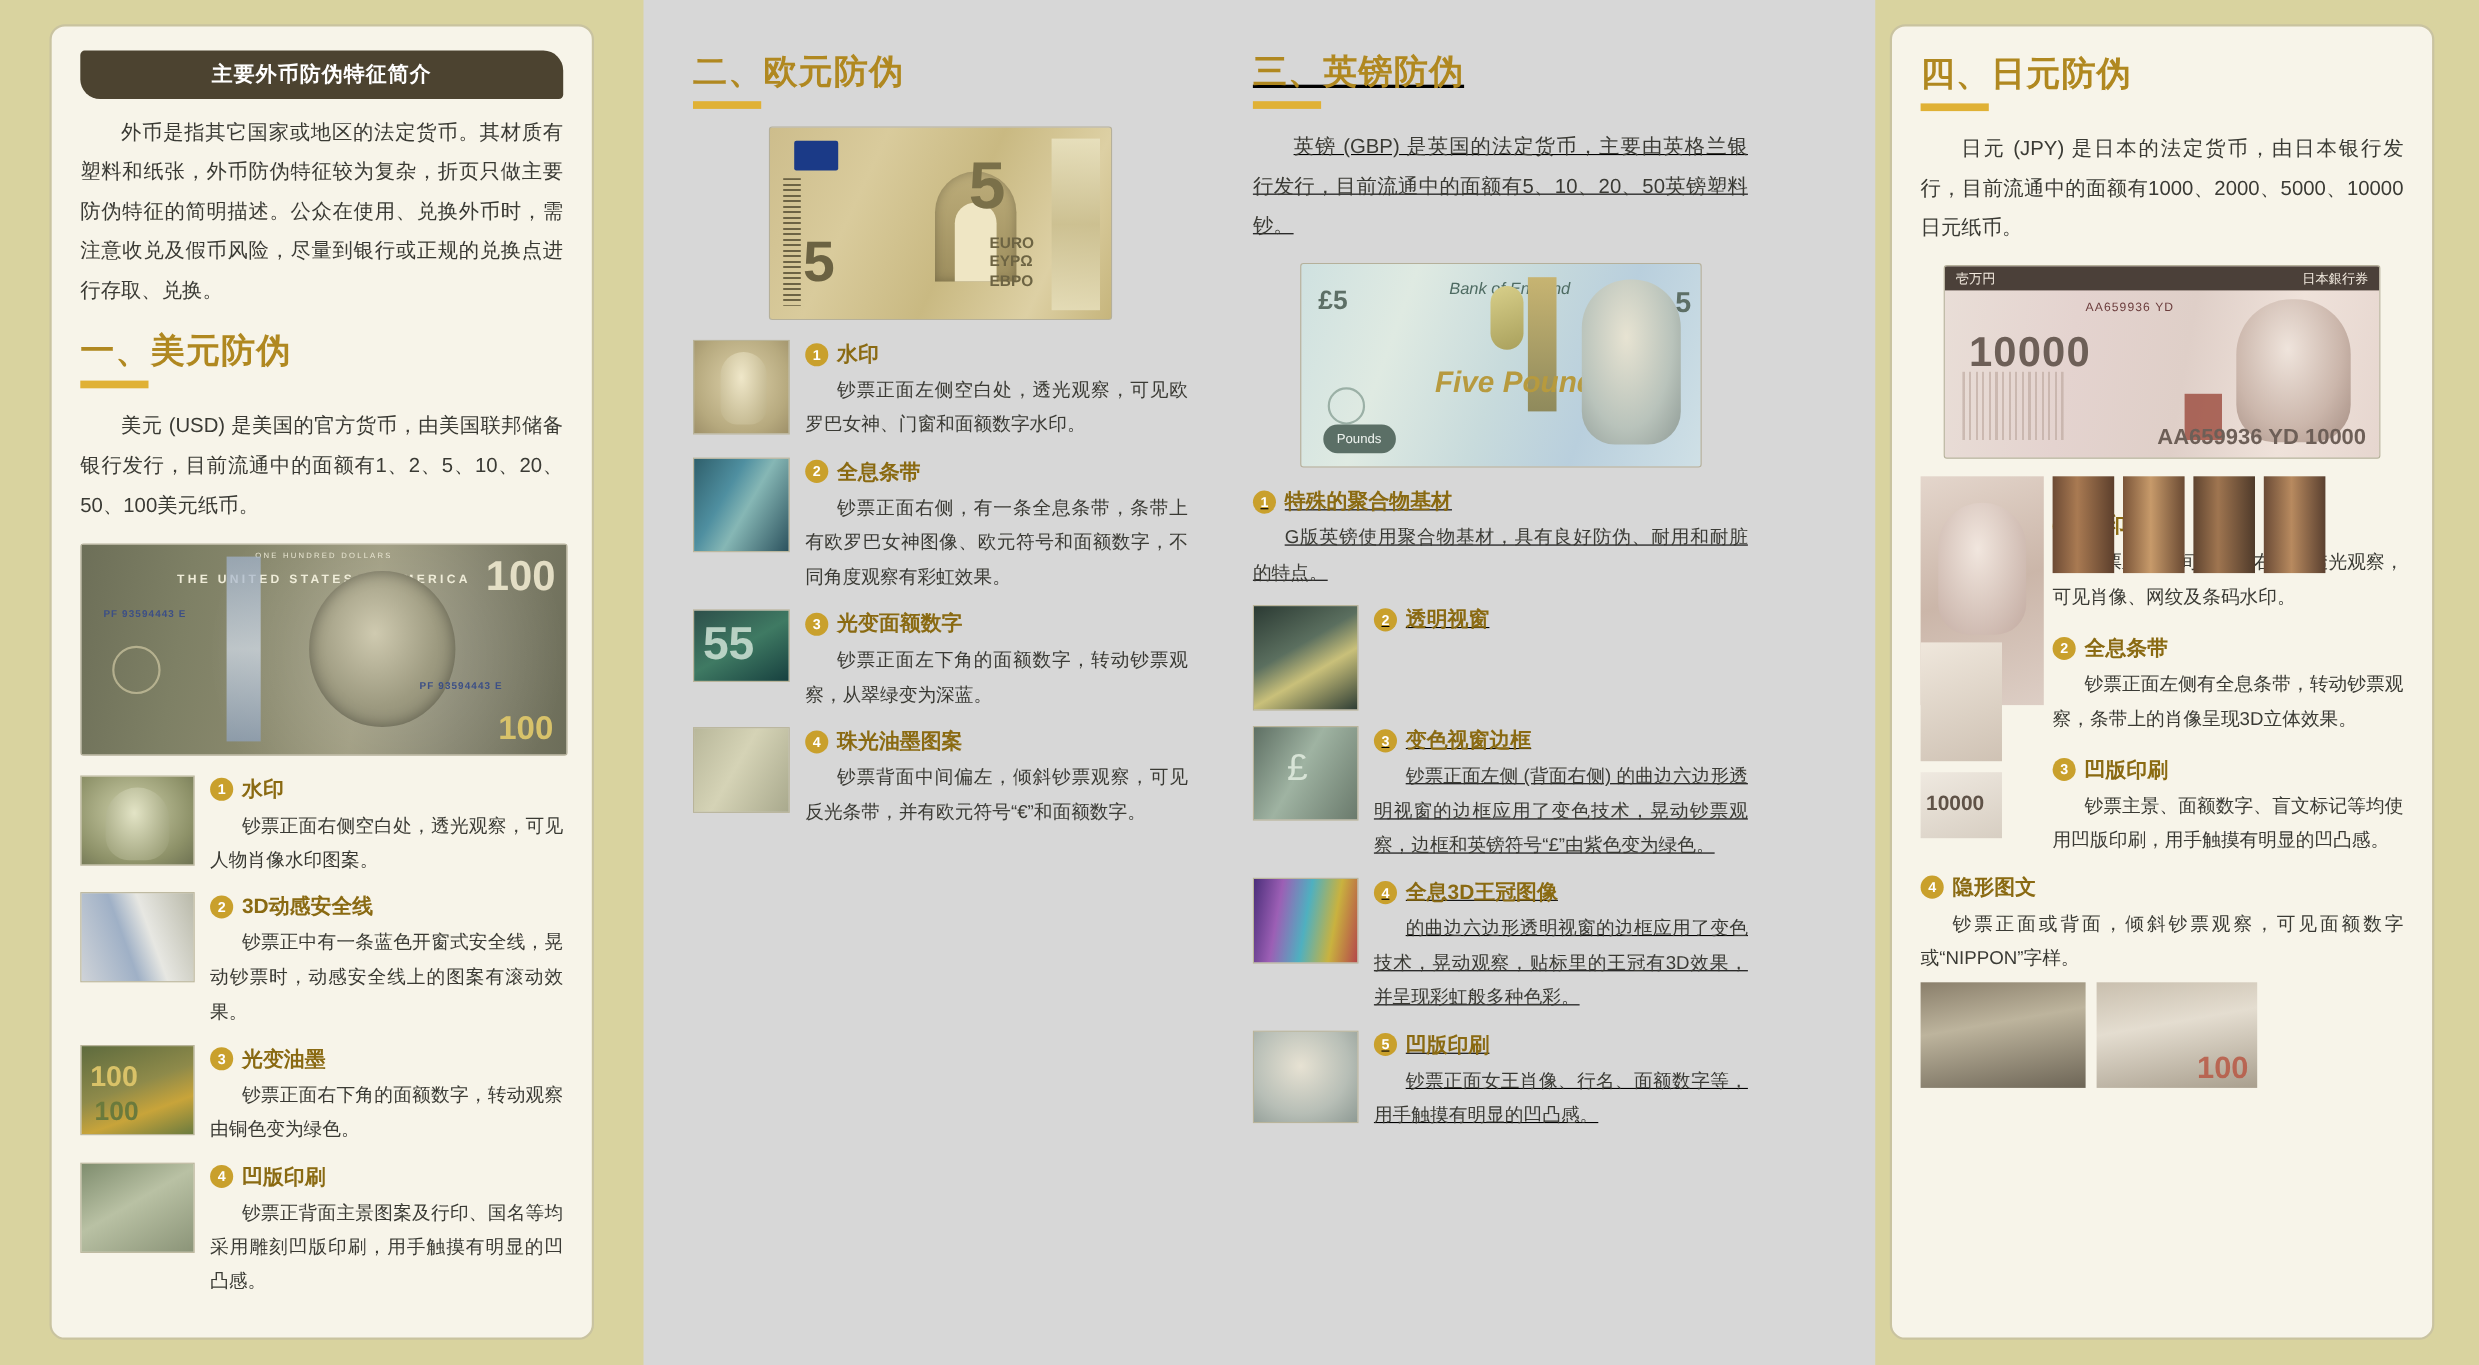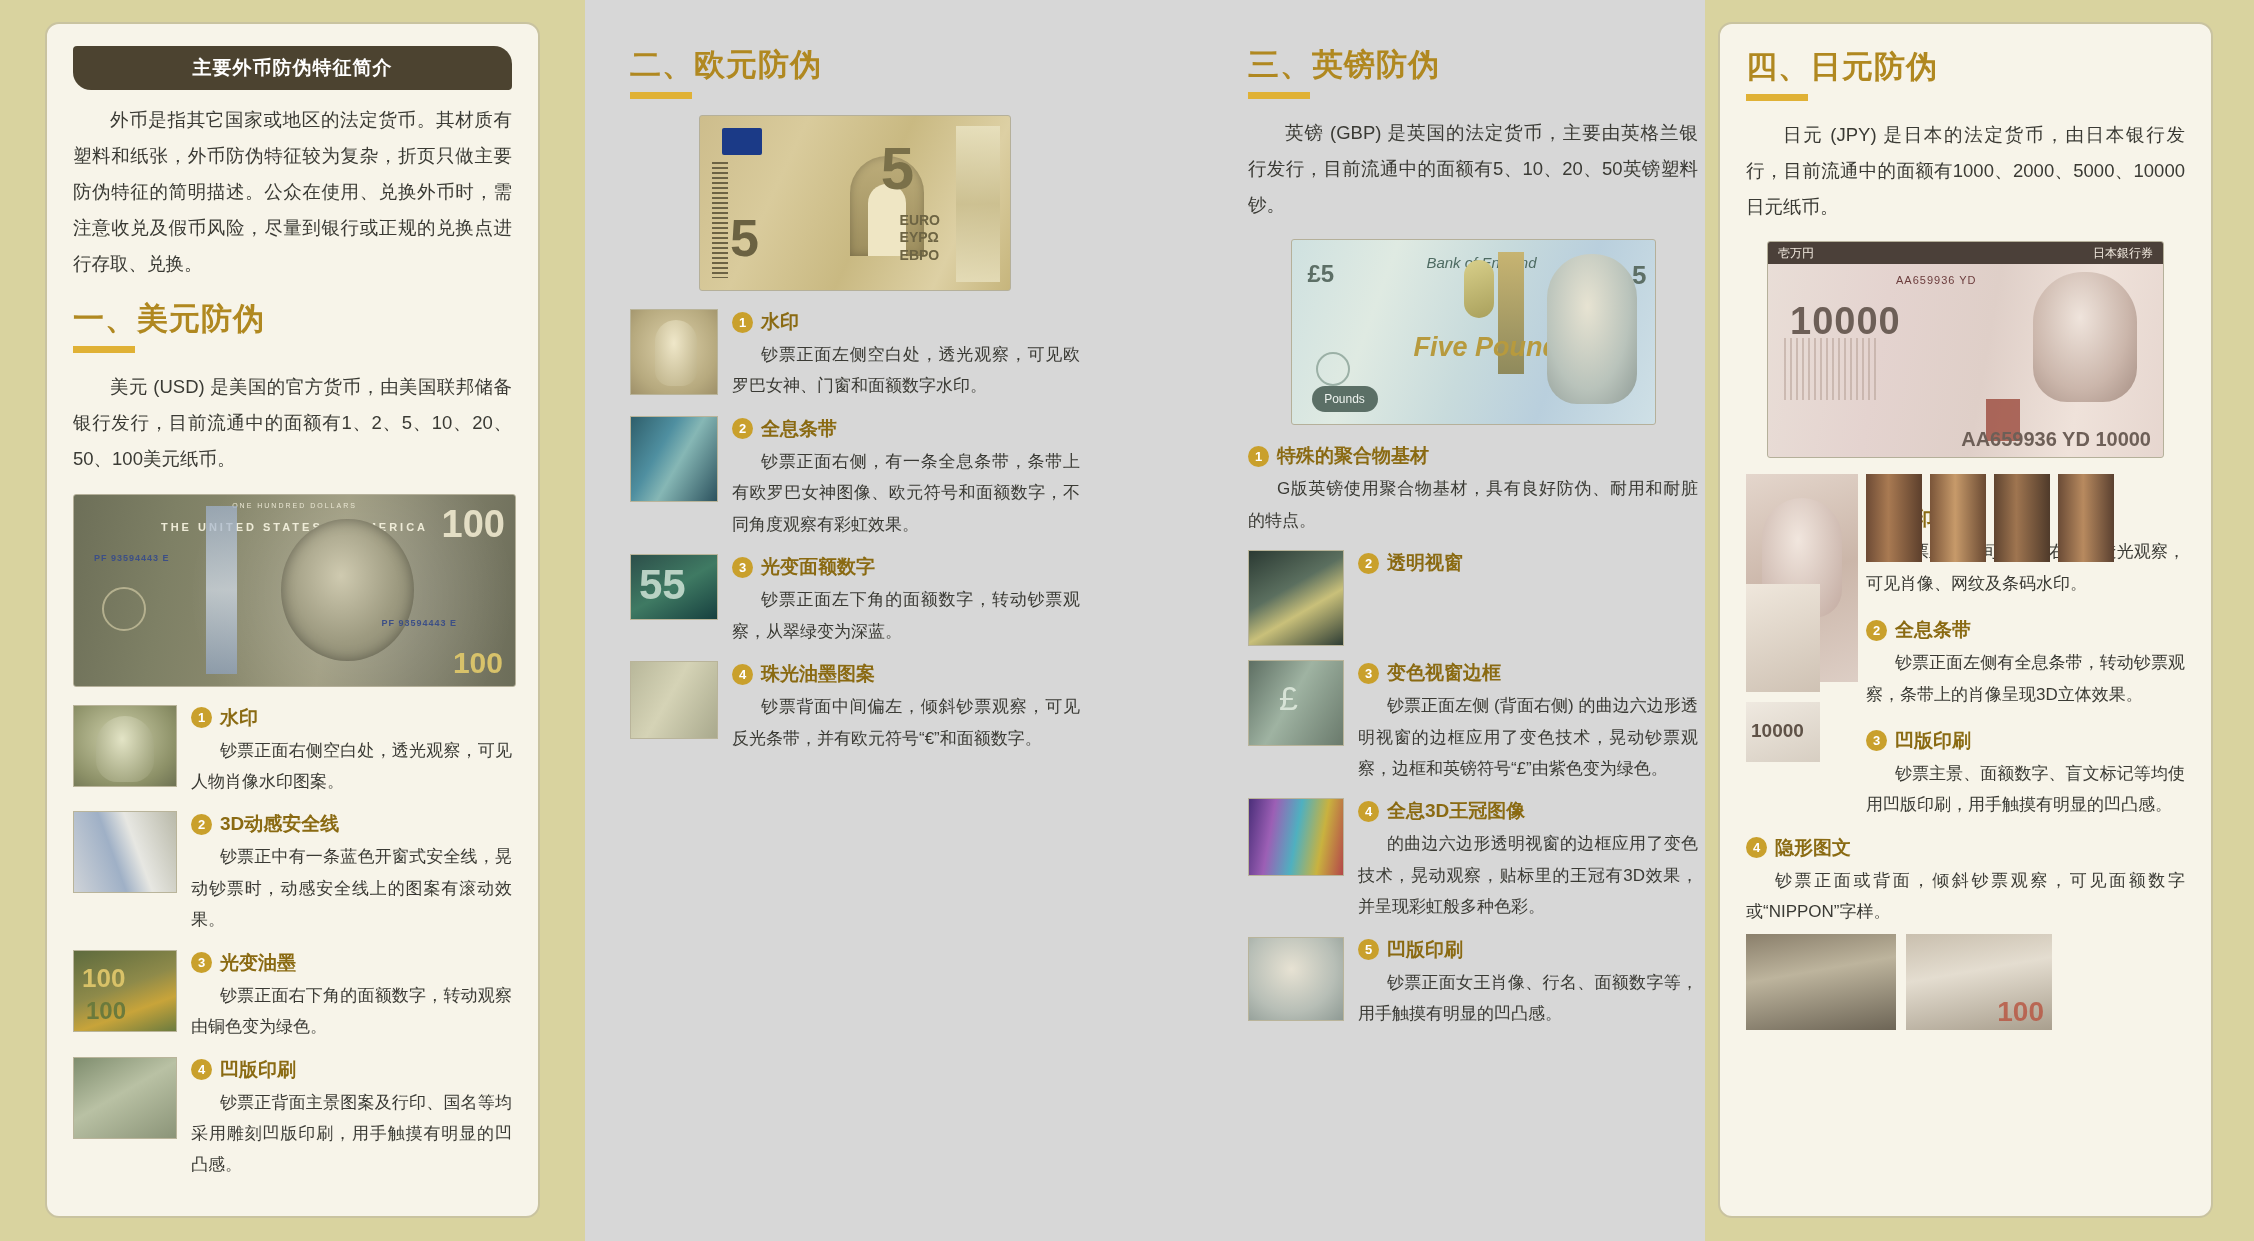--- a/index.html
+++ b/index.html
@@ -24,21 +24,21 @@
   .panel {
     position:absolute;
     background:#f7f4e9;
     border:2px solid #c9c3a0;
     border-radius:14px;
     padding:22px 26px 28px 26px;
   }
   
   #panel-usd  { left:45px;  top:22px;  width:495px; height:1196px; }
   #col-eur    { left:620px; top:22px;  width:470px; height:1196px; }
-  #col-gbp    { left:1238px;top:22px;  width:470px; height:1196px; }
+  #col-gbp    { left:1129px;top:22px;  width:470px; height:1196px;text-decoration:underline; }
   #panel-jpy  { left:1718px;top:22px;  width:495px; height:1196px; }
 
   .plain-col { position:absolute; padding:22px 10px 20px 10px; }
 
   h2.sec {
     font-size:31px; color:#b08820; margin:0 0 6px 0; font-weight:bold;
     letter-spacing:1px;
   }
   .rule { width:62px; height:7px; background:#e0b135; margin-bottom:16px; }
 
@@ -176,21 +176,21 @@
   .gbp-note .pounds-badge {
     position:absolute; left:20px; bottom:12px; width:66px; height:26px; border-radius:13px;
     background:#5b6f66; color:#eef3ef; font-size:12px; display:flex; align-items:center; justify-content:center;
   }
   .gbp-note .circ {
     position:absolute; left:24px; top:112px; width:34px; height:34px; border-radius:50%;
     border:2px solid #9bb0a6;
   }
 
   .jpy-note {
-    width:397px; height:217px; margin:6px auto 16px auto;
+    width:397px; height:176px; margin:6px auto 16px auto;
     background:linear-gradient(100deg,#e9ded7 0%,#e4d3cf 30%,#dfcfc8 55%,#efe2da 78%,#e6d6cf 100%);
   }
   .jpy-note .topbar {
     position:absolute; left:0; right:0; top:0; height:22px;
     background:#4b4039; color:#f2eadf; font-size:12px;
     display:flex; justify-content:space-between; align-items:center; padding:0 10px;
   }
   .jpy-note .portrait {
     position:absolute; right:26px; top:30px; width:104px; height:130px;
     background:radial-gradient(ellipse at 45% 35%, #efe4dc 0%, #cbb6ab 60%, #a58e83 100%);

